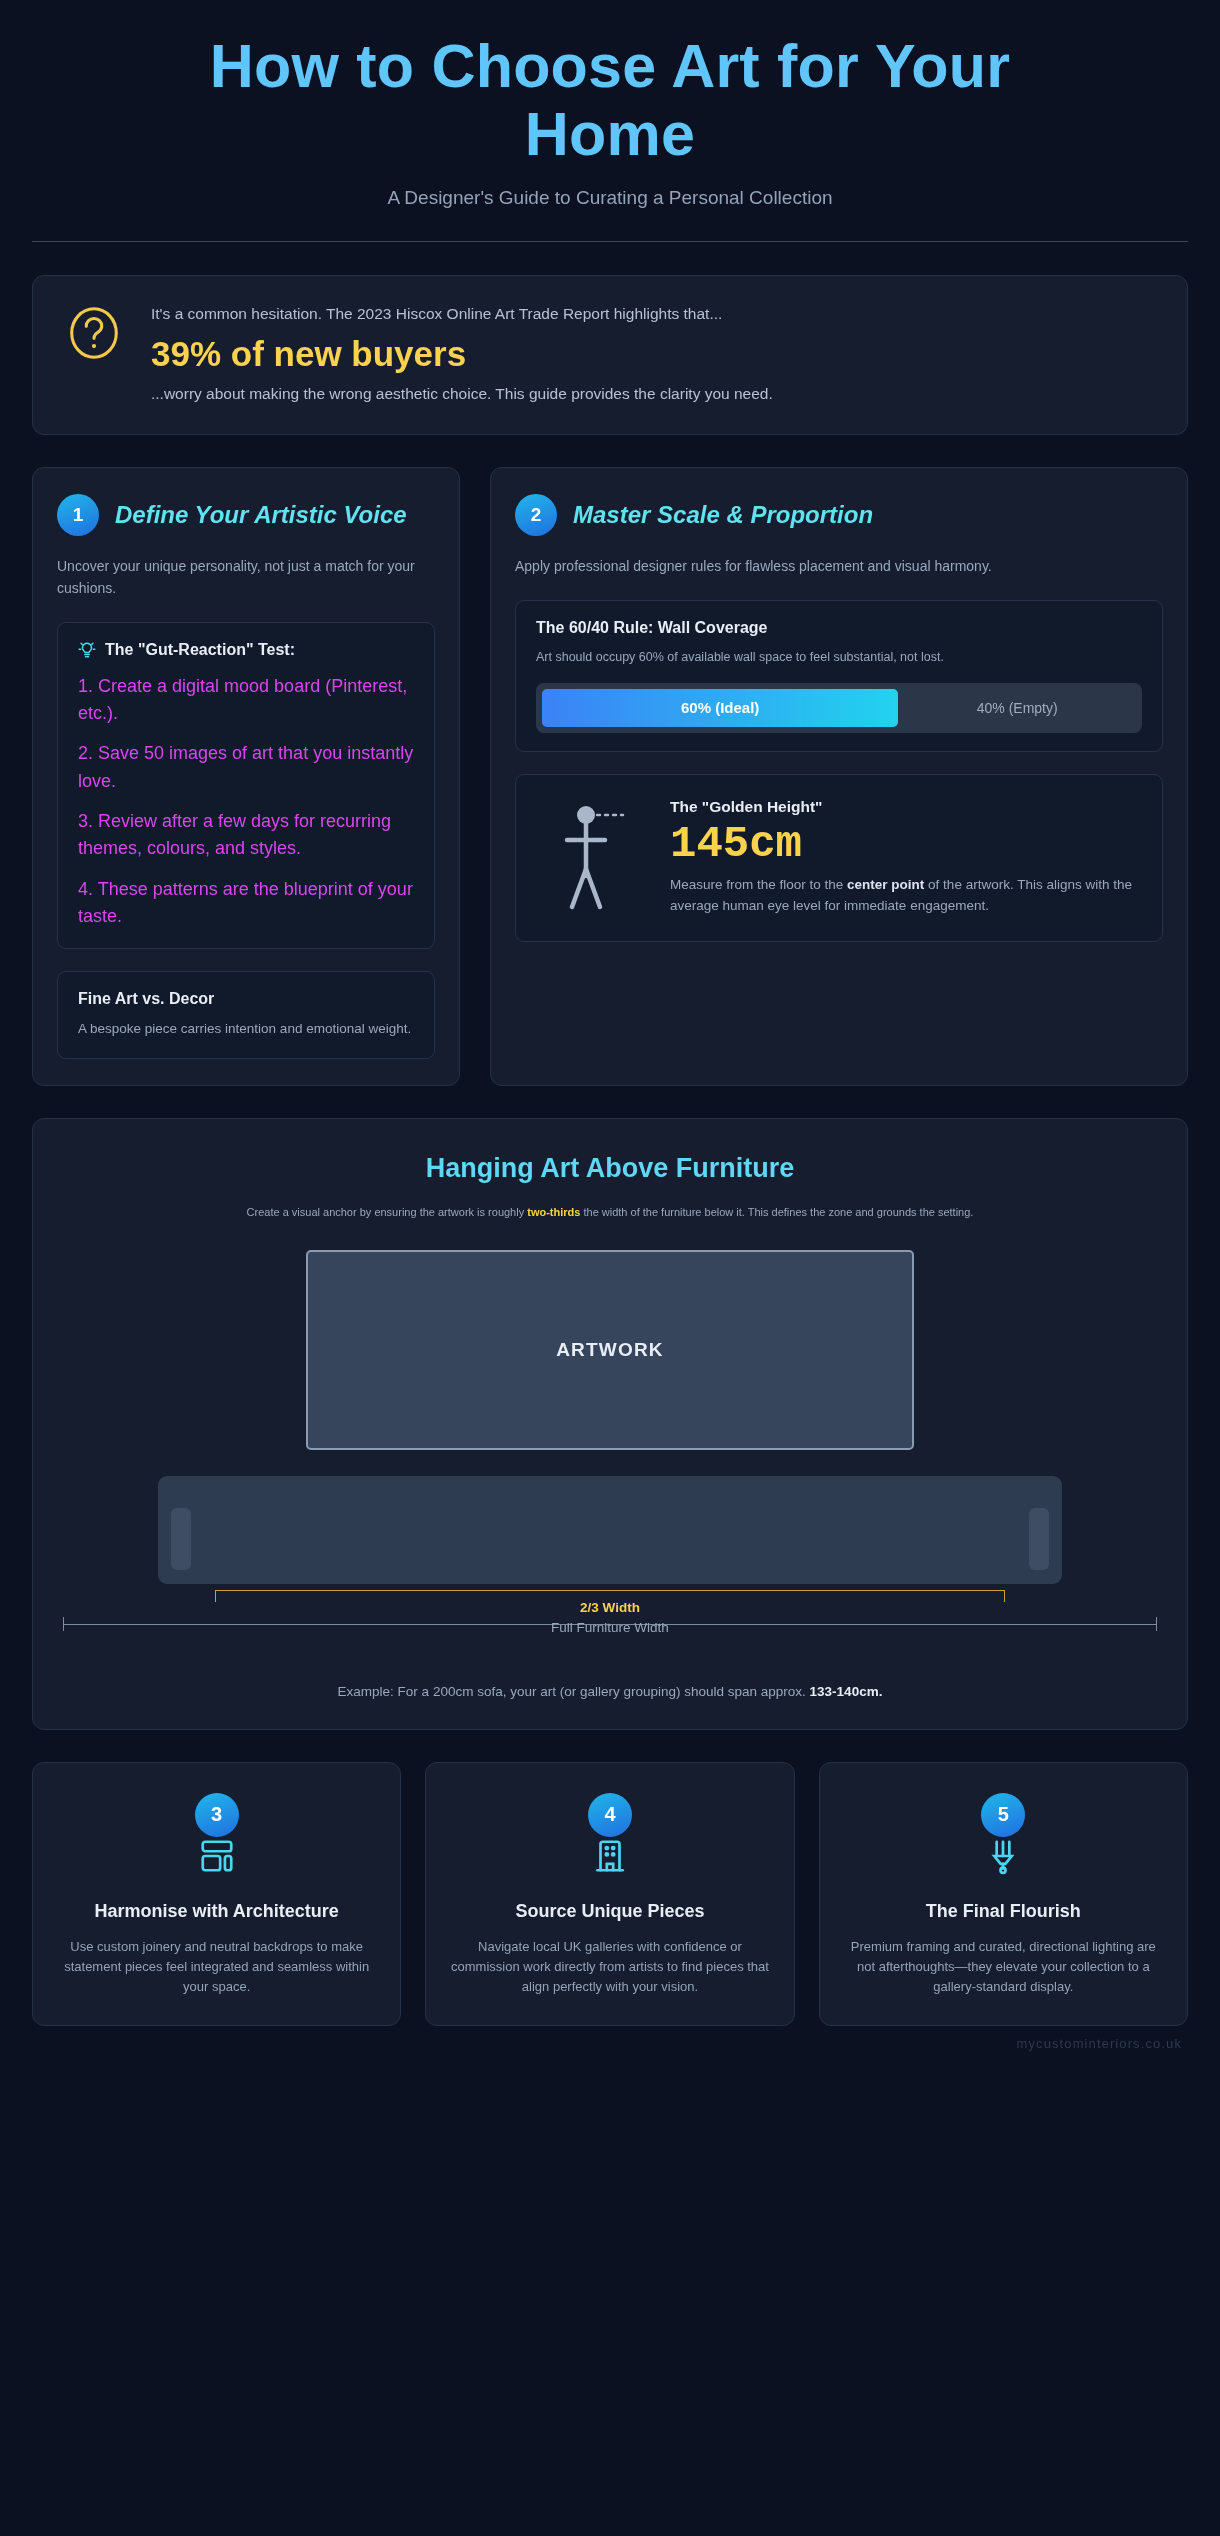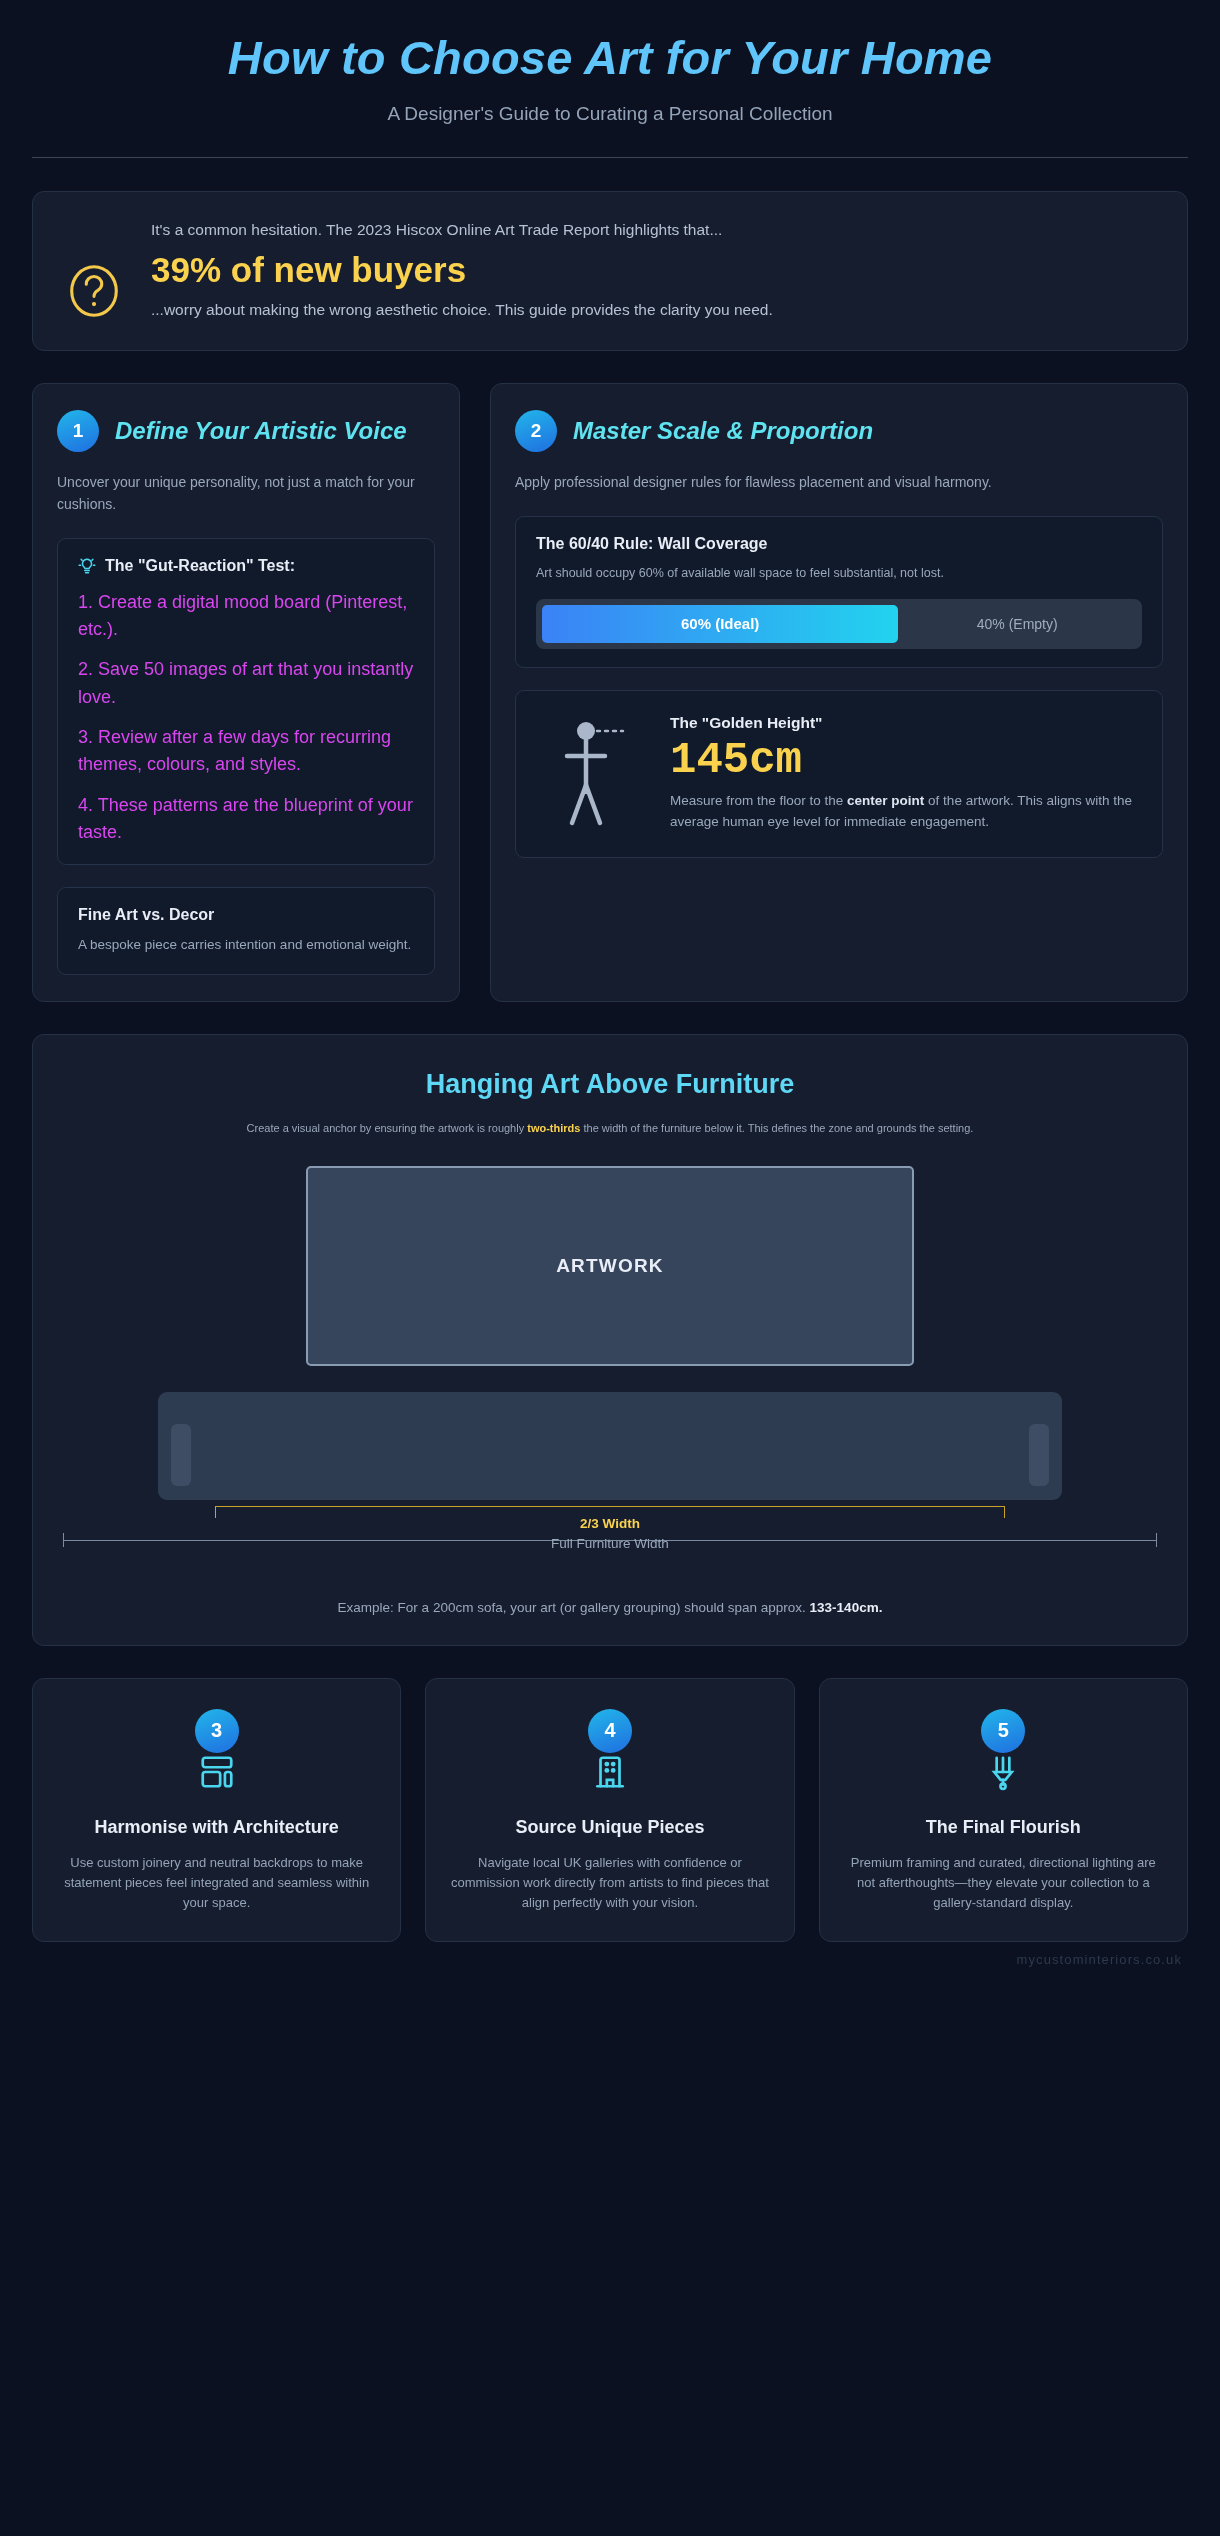--- a/index.html
+++ b/index.html
@@ -15,26 +15,25 @@
     min-height: 2536px;
     background: #0b1120;
     padding: 14px 14px 16px 14px;
   }
 
   
   .header { padding: 18px 0 0 0; }
   .title {
     text-align: center;
     color: #60c5fa;
-    font-size: 47px;
+    font-size: 61px;
     font-weight: bold;
     line-height: 1.12;
     letter-spacing: 0.2px;
     padding: 0 120px;
-    font-style: italic;
   }
   .subtitle {
     text-align: center;
     color: #94a3b8;
     font-size: 19px;
     margin-top: 18px;
     font-weight: normal;
   }
   .rule {
     height: 1px;
@@ -47,21 +46,21 @@
     background: #151d2e;
     border: 1px solid #253145;
     border-radius: 12px;
   }
 
   
   .stat-card {
     margin: 33px 18px 0 18px;
     padding: 26px 30px 28px 30px;
     display: flex;
-    align-items: flex-end;
+    align-items: flex-start;
     gap: 26px;
   }
   .q-icon { flex: 0 0 auto; width: 62px; height: 62px; }
   .stat-body { flex: 1 1 auto; }
   .stat-lead { color: #b6c2d4; font-size: 15.5px; line-height: 1.5; }
   .stat-big {
     color: #fbd24e;
     font-size: 35px;
     font-weight: bold;
     line-height: 1.35;

